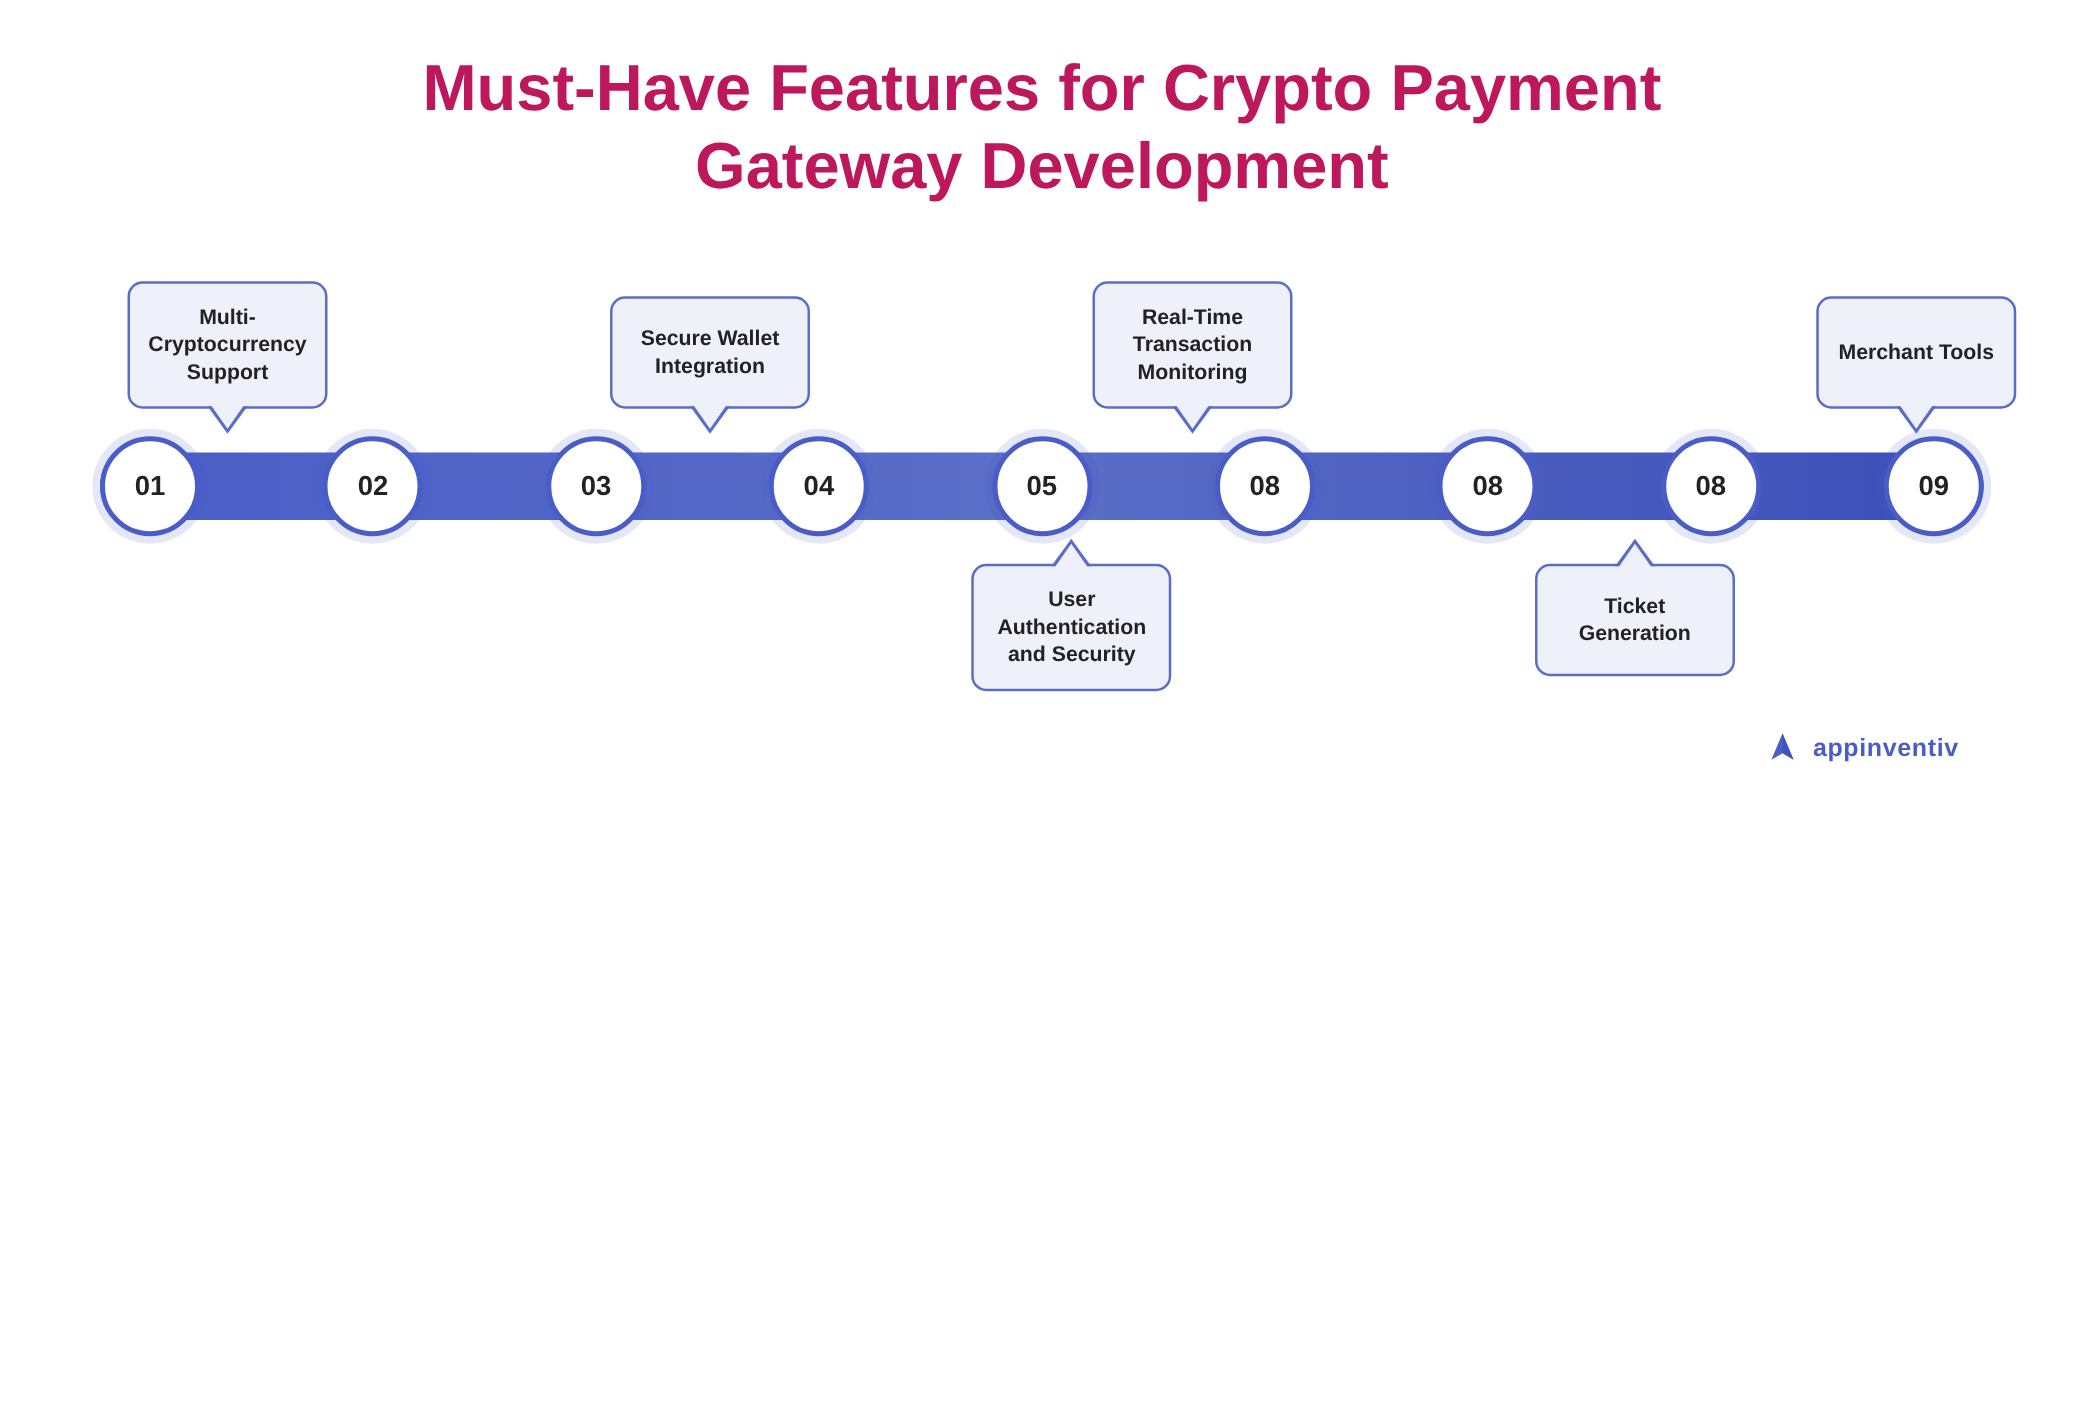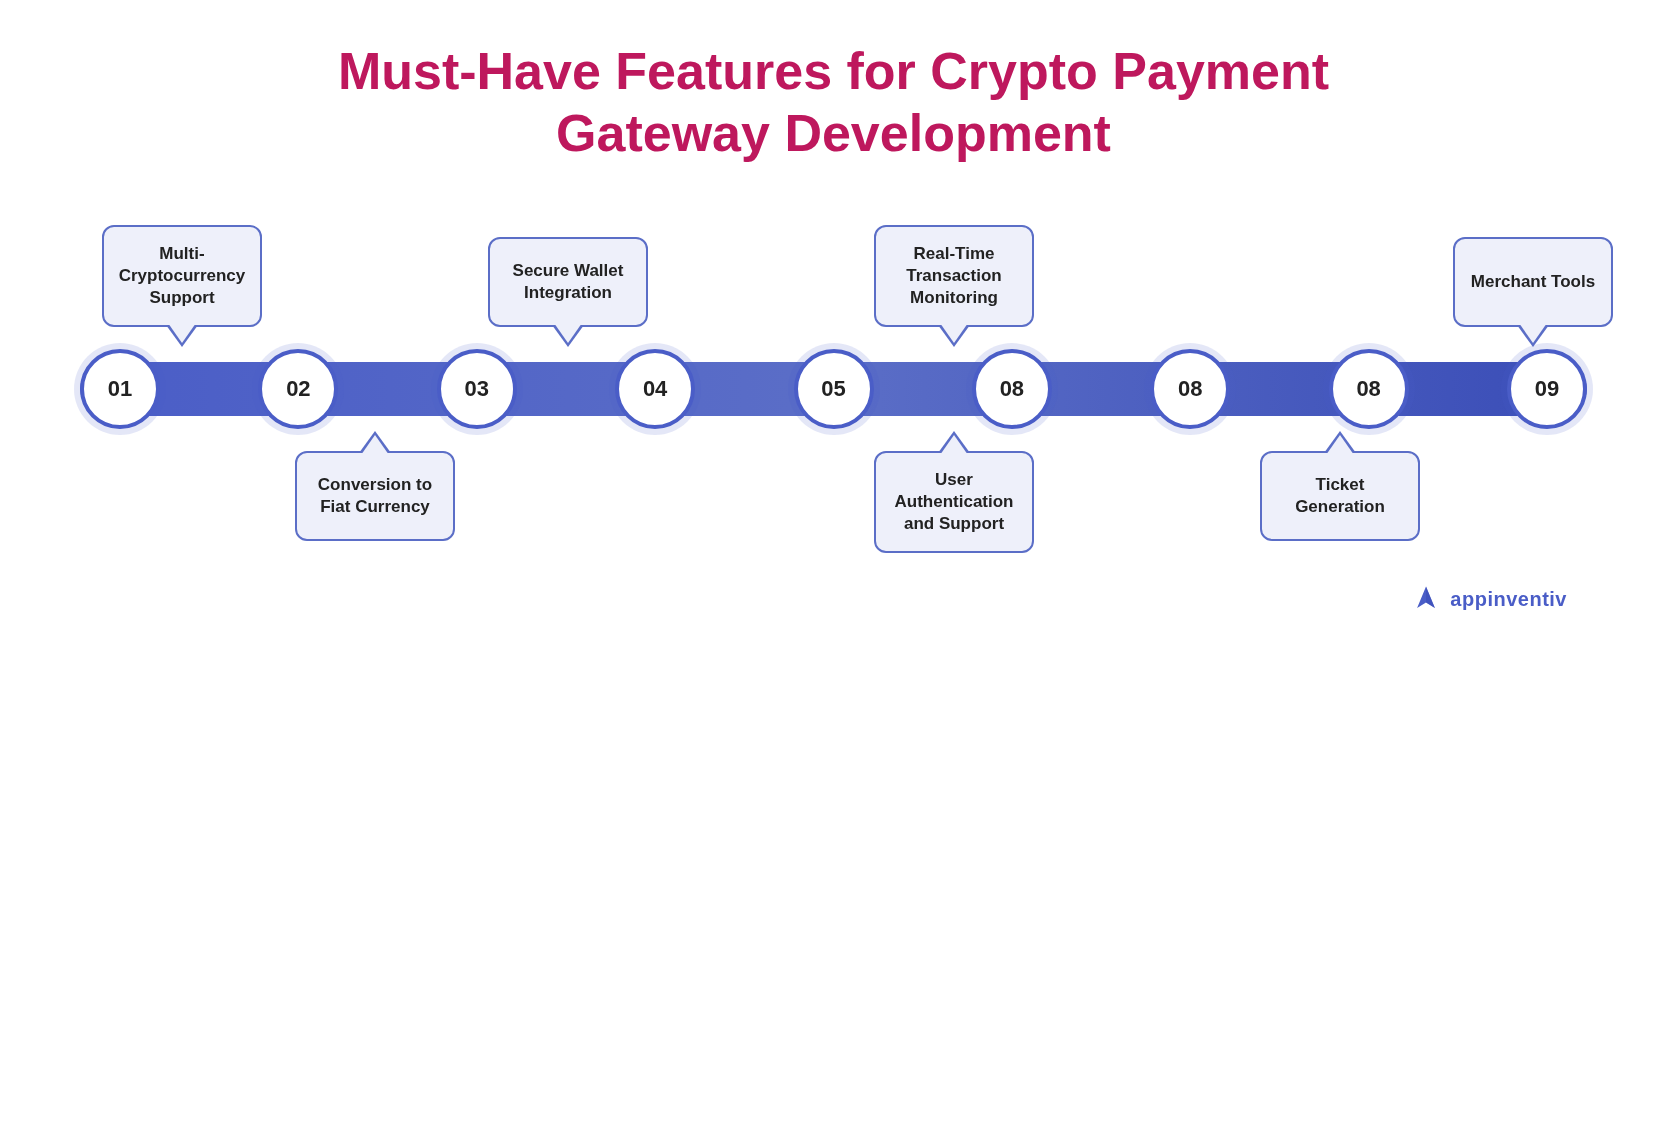--- a/index.html
+++ b/index.html
@@ -312,38 +312,33 @@
         </div>
     </div>
   </div>
 
   <div class="bottom-bubbles">
 
     <div class="bubble-slot empty">
       <div class="speech-bubble-up"></div>
     </div>
 
+
+    <div class="bubble-slot empty">
+      <div class="speech-bubble-up"></div>
+    </div>
+
+
+    <div class="bubble-slot empty">
+      <div class="speech-bubble-up"></div>
+    </div>
+
     <div class="bubble-slot">
       <div class="speech-bubble-up">
-        <span>Conversion to Fiat Currency</span>
-      </div>
-    </div>
-
-    <div class="bubble-slot empty">
-      <div class="speech-bubble-up"></div>
-    </div>
-
-
-    <div class="bubble-slot empty">
-      <div class="speech-bubble-up"></div>
-    </div>
-
-    <div class="bubble-slot">
-      <div class="speech-bubble-up">
-        <span>User Authentication and Support</span>
+        <span>User Authentication and Security</span>
       </div>
     </div>
 
     <div class="bubble-slot empty">
       <div class="speech-bubble-up"></div>
     </div>
 
     <div class="bubble-slot">
       <div class="speech-bubble-up">
         <span>Ticket Generation</span>

